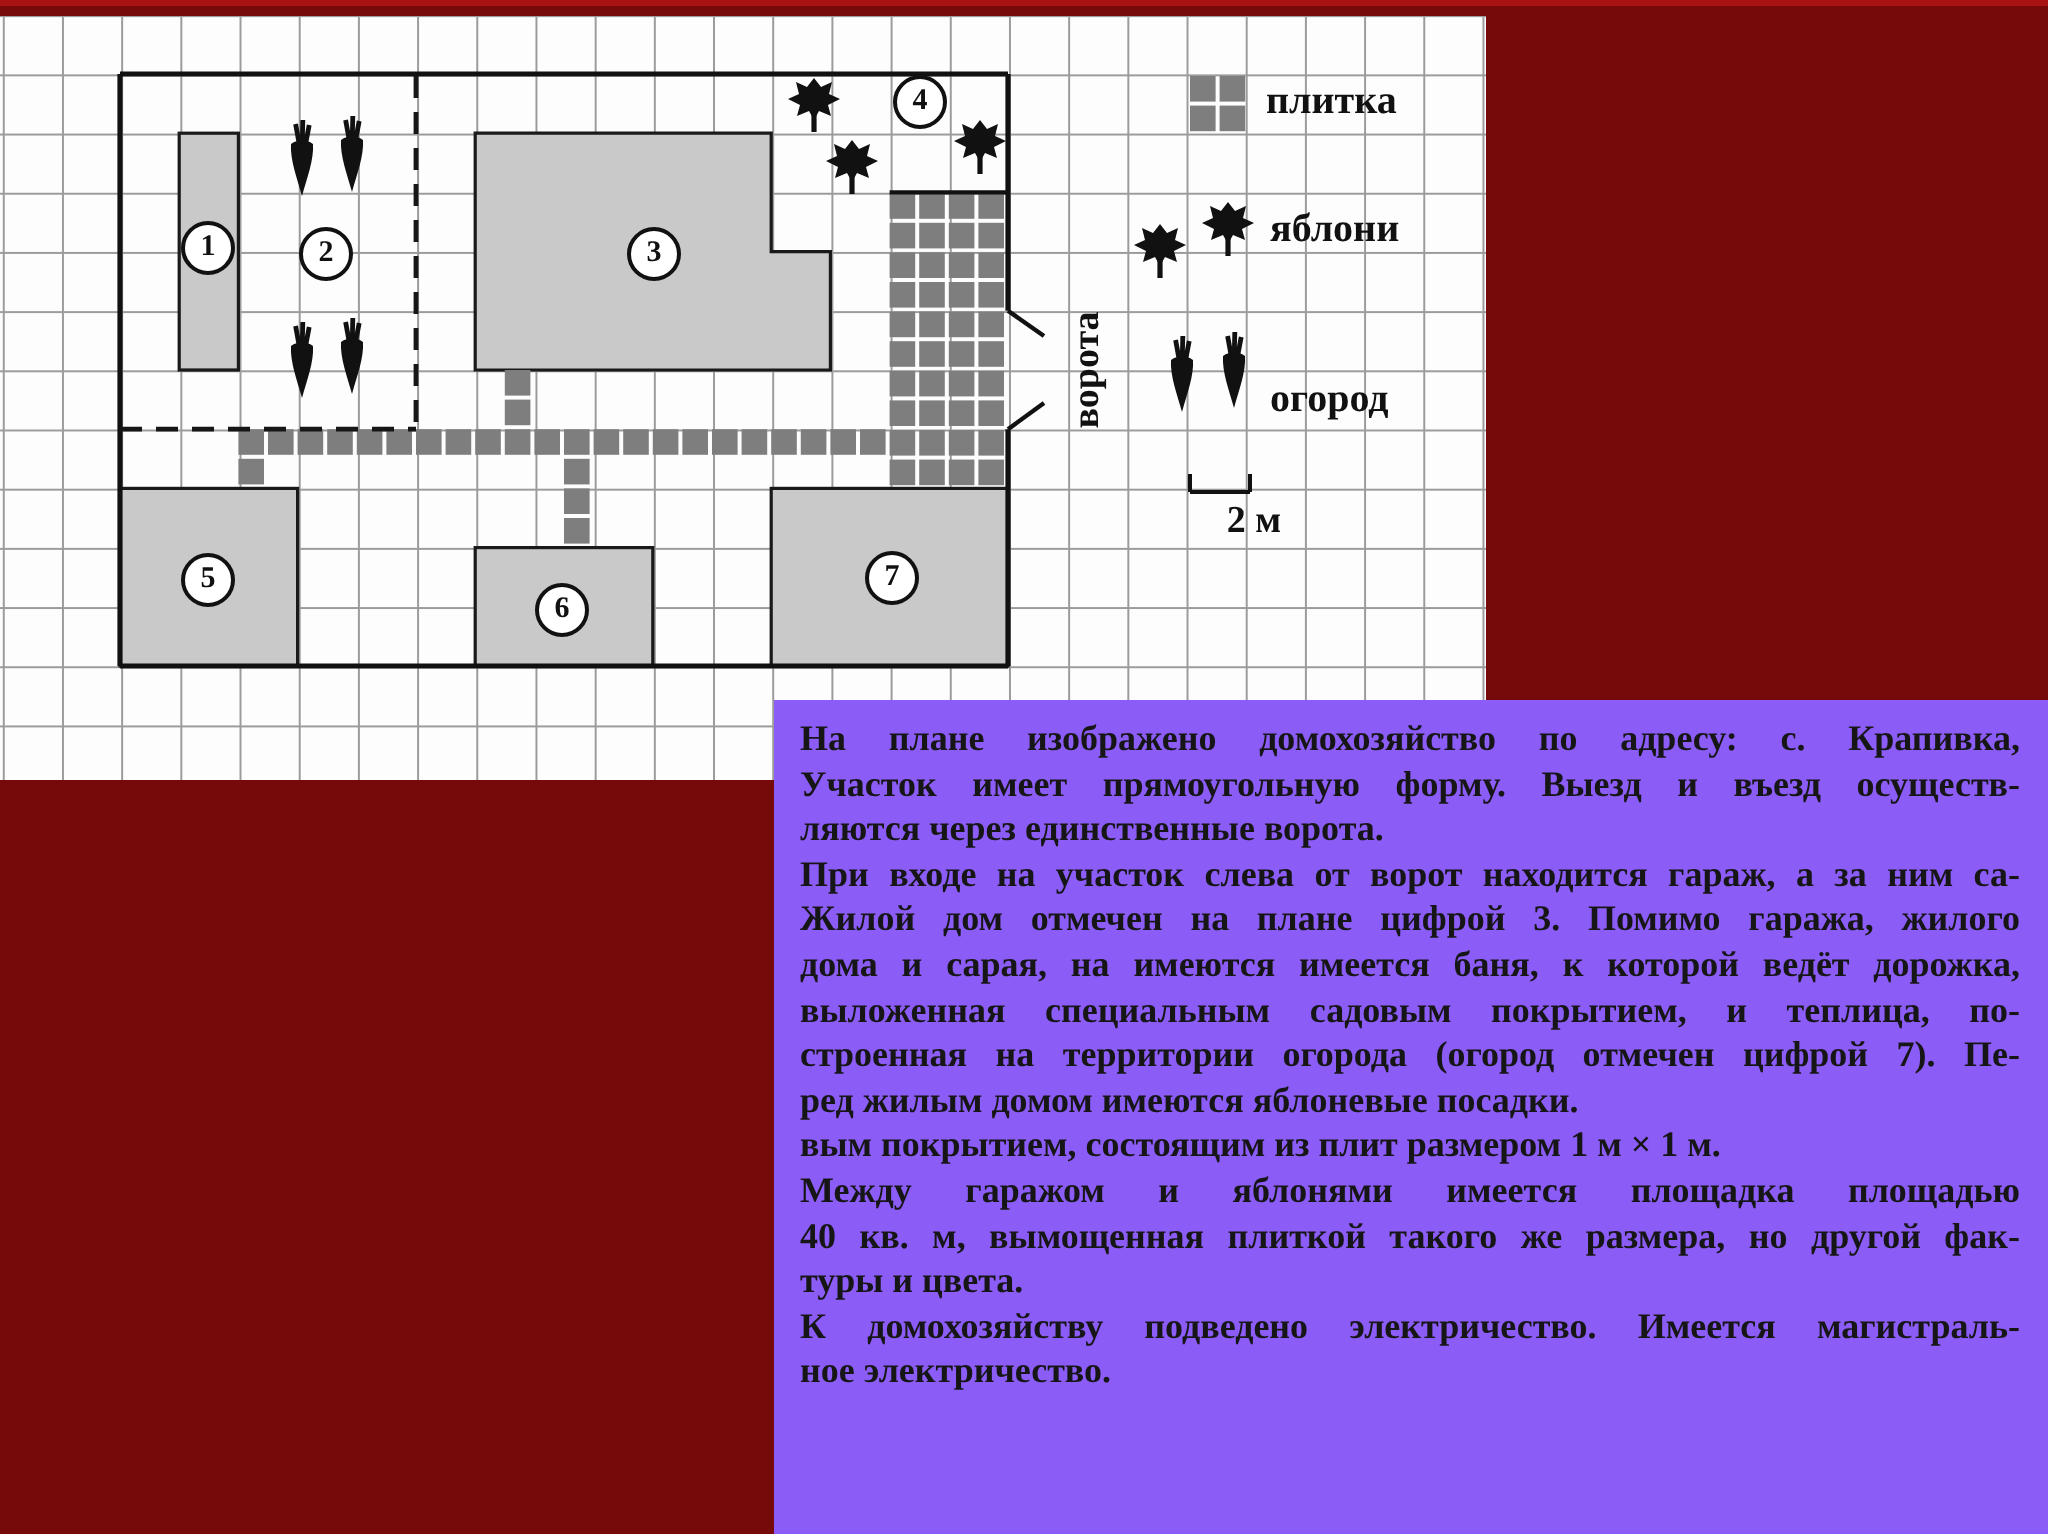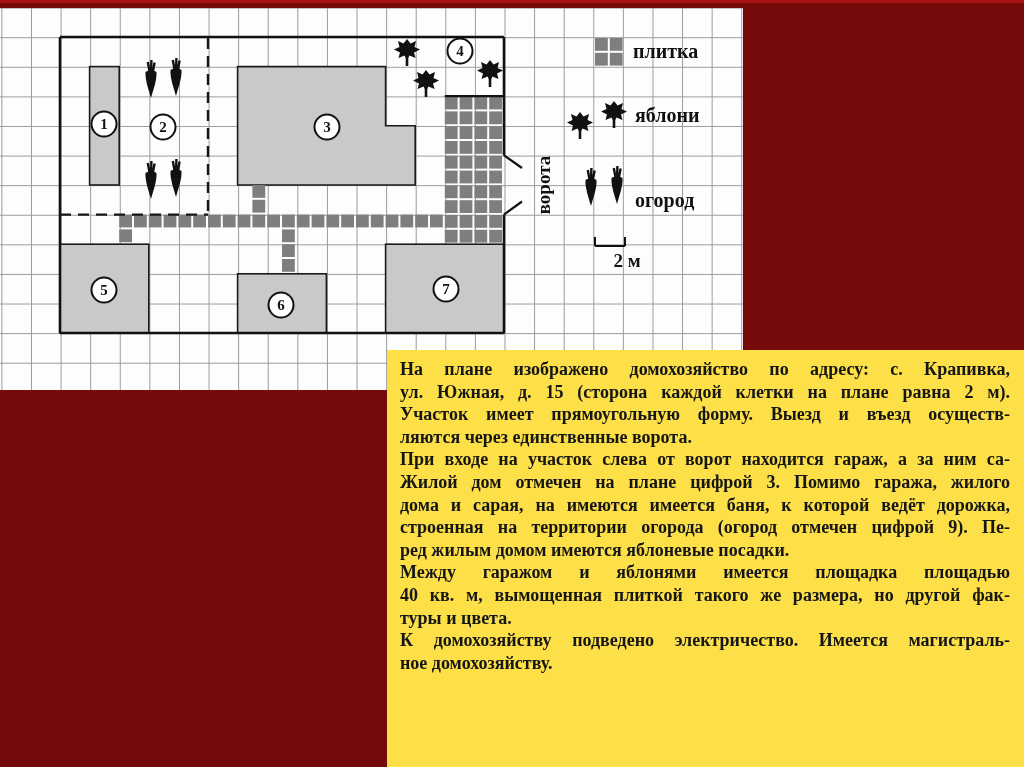--- a/index.html
+++ b/index.html
@@ -13,21 +13,21 @@
   #plan-bg{
     position:absolute;left:0;top:8px;width:743px;height:382px;
     background-color:#fdfdfd;
     background-image:linear-gradient(to right,#9b9b9b 1px,transparent 1px),
                      linear-gradient(to bottom,#9b9b9b 1px,transparent 1px);
     background-size:29.6px 29.6px;
     background-position:1.4px 29.2px;
     z-index:1;
   }
   
-  #text-panel{position:absolute;left:387px;top:350px;width:637px;height:417px;background:#fde047;z-index:2;}
+  #text-panel{position:absolute;left:387px;top:350px;width:637px;height:417px;background:#8b5cf6;z-index:2;}
   #text-lines{position:absolute;left:13px;top:8px;width:610px;}
   .tline{font-size:18px;line-height:22.6px;font-weight:700;color:#161616;text-align:justify;white-space:normal;}
   .tline.j{text-align-last:justify;}
   
   #plan-svg{position:absolute;left:0;top:0;width:743px;height:390px;z-index:3;pointer-events:none;}
   
   #overlay{position:absolute;left:0;top:0;width:1024px;height:767px;z-index:4;pointer-events:none;}
   .rlabel{
     position:absolute;width:23px;height:23px;border:2px solid #111;border-radius:50%;
     background:#fff;display:flex;align-items:center;justify-content:center;
@@ -159,33 +159,34 @@
     <use href="#carrot-sym" transform="translate(176,79)"></use>
     <use href="#carrot-sym" transform="translate(151,182)"></use>
     <use href="#carrot-sym" transform="translate(176,180)"></use>
     <use href="#carrot-sym" transform="translate(591,189)"></use>
     <use href="#carrot-sym" transform="translate(617,187)"></use>
   </svg>
 
 <div id="text-panel">
   <div id="text-lines">
       <div class="tline j">На плане изображено домохозяйство по адресу: с. Крапивка,</div>
-      <div class="tline j">ул. Южная, д. 15 (сторона каждой клетки на плане равна 2 м).</div>
       <div class="tline j">Участок имеет прямоугольную форму. Выезд и въезд осуществ-</div>
       <div class="tline">ляются через единственные ворота.</div>
       <div class="tline j">При входе на участок слева от ворот находится гараж, а за ним са-</div>
       <div class="tline j">Жилой дом отмечен на плане цифрой 3. Помимо гаража, жилого</div>
       <div class="tline j">дома и сарая, на имеются имеется баня, к которой ведёт дорожка,</div>
-      <div class="tline j">строенная на территории огорода (огород отмечен цифрой 9). Пе-</div>
+      <div class="tline j">выложенная специальным садовым покрытием, и теплица, по-</div>
+      <div class="tline j">строенная на территории огорода (огород отмечен цифрой 7). Пе-</div>
       <div class="tline">ред жилым домом имеются яблоневые посадки.</div>
+      <div class="tline">вым покрытием, состоящим из плит размером 1 м × 1 м.</div>
       <div class="tline j">Между гаражом и яблонями имеется площадка площадью</div>
       <div class="tline j">40 кв. м, вымощенная плиткой такого же размера, но другой фак-</div>
       <div class="tline">туры и цвета.</div>
       <div class="tline j">К домохозяйству подведено электричество. Имеется магистраль-</div>
-      <div class="tline">ное домохозяйству.</div>
+      <div class="tline">ное электричество.</div>
     </div>
 </div>
 
 <div id="overlay">
   <div class="legend-label" id="legend-label-tile">плитка</div>
   <div class="legend-label" id="legend-label-apple">яблони</div>
   <div class="legend-label" id="legend-label-garden">огород</div>
   <div class="gate-label">ворота</div>
   <div class="scale-label">2 м</div>
 <div class="rlabel" style="left: 104px; top: 124px;">1</div>

